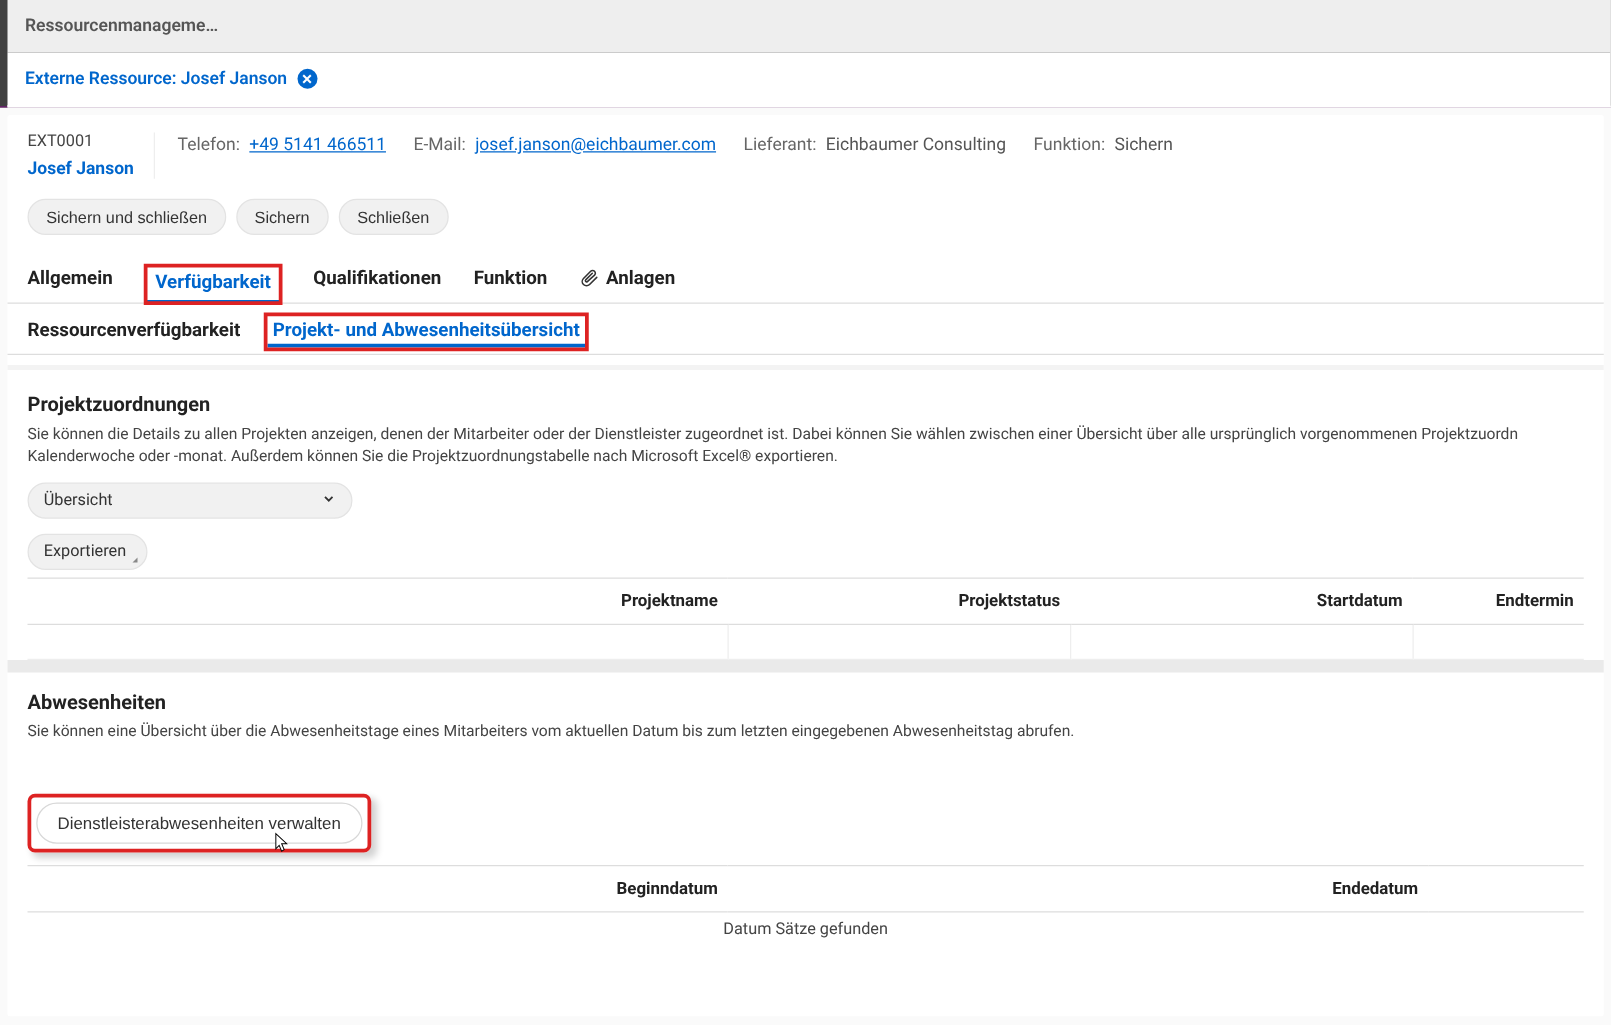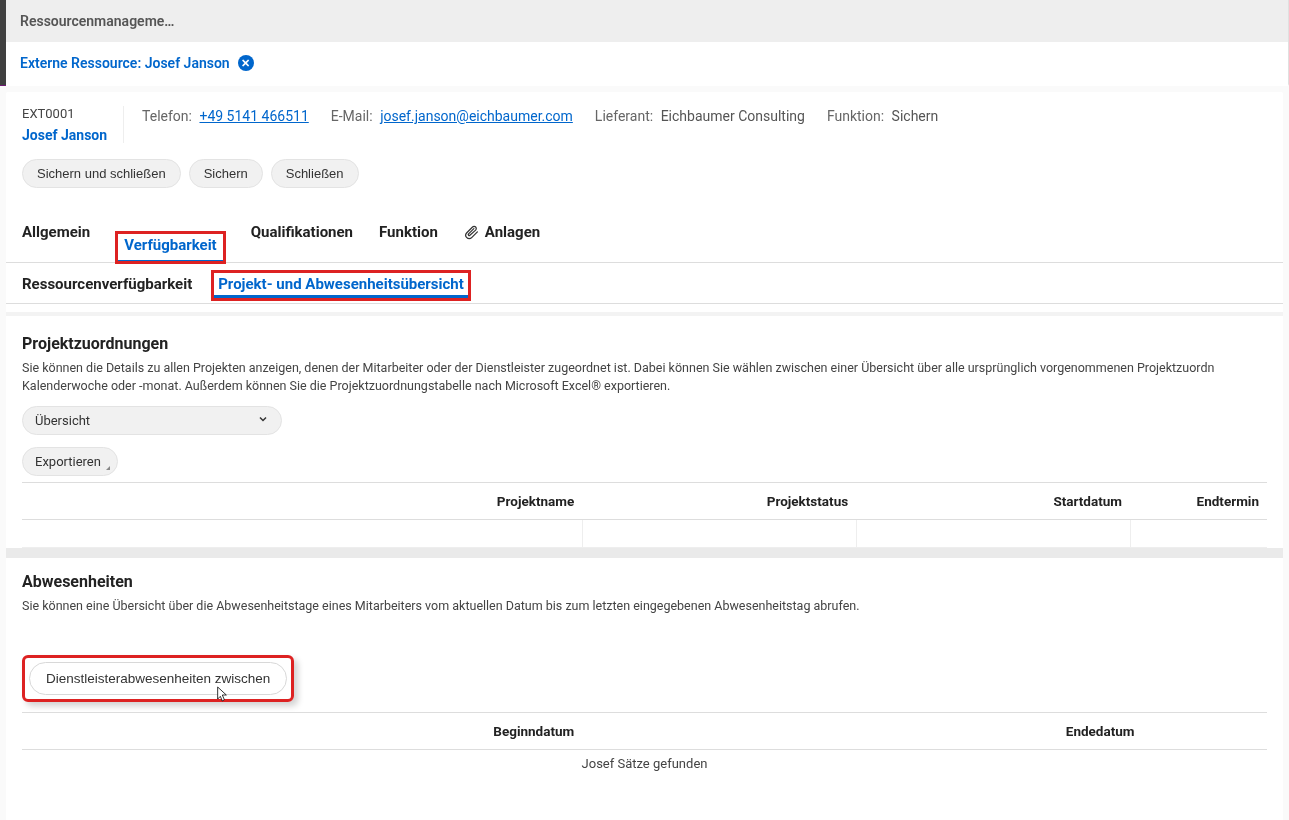--- a/index.html
+++ b/index.html
@@ -300,21 +300,21 @@
   </div>
 
   <div class="toolbar">
     <button class="btn">Sichern und schließen</button>
     <button class="btn">Sichern</button>
     <button class="btn">Schließen</button>
   </div>
 
   <div class="section-tabs">
     <div class="section-tab">Allgemein</div>
-    <div class="section-tab active highlight-red" style="padding:4px 8px 6px 8px;margin-top:20px;">Verfügbarkeit</div>
+    <div class="section-tab active highlight-red" style="padding:4px 8px 6px 8px;">Verfügbarkeit</div>
     <div class="section-tab">Qualifikationen</div>
     <div class="section-tab">Funktion</div>
     <div class="section-tab">
       <svg class="clip-svg" viewBox="0 0 24 24" fill="none" stroke="#333" stroke-width="2" stroke-linecap="round" stroke-linejoin="round">
           <path d="M21.44 11.05l-9.19 9.19a5.5 5.5 0 0 1-7.78-7.78l9.19-9.19a3.5 3.5 0 1 1 4.95 4.95L9.41 16.41a1.5 1.5 0 0 1-2.12-2.12l8.49-8.49"></path>
         </svg>
       <span>Anlagen</span>
     </div>
   </div>
 
@@ -368,21 +368,21 @@
     </div>
     <div class="spacer-gray"></div>
   </div>
 
   <div class="inner" style="padding-top:14px;">
     <div class="h-title">Abwesenheiten</div>
     <div class="desc">Sie können eine Übersicht über die Abwesenheitstage eines Mitarbeiters vom aktuellen Datum bis zum letzten eingegebenen Abwesenheitstag abrufen.</div>
 
     <div class="abw-btn-wrap">
       <span class="abw-highlight">
-        <button class="abw-btn">Dienstleisterabwesenheiten zwischen</button>
+        <button class="abw-btn">Dienstleisterabwesenheiten verwalten</button>
         <span class="cursor-icon">
           <svg width="16" height="20" viewBox="0 0 24 28" fill="#fff" stroke="#000" stroke-width="1.2">
               <path d="M7 2 L7 20 L11 16 L14 23 L17 21 L14 14 L20 14 Z"></path>
             </svg>
         </span>
       </span>
     </div>
 
     <table>
       <colgroup>
@@ -391,17 +391,17 @@
           <col style="width:10%">
         </colgroup>
       <thead>
         <tr>
           <th>Beginndatum</th>
           <th>Endedatum</th>
           <th></th>
         </tr>
       </thead>
     </table>
-    <div class="empty-msg">Josef Sätze gefunden</div>
+    <div class="empty-msg">Datum Sätze gefunden</div>
   </div>
 
   <div style="height:50px"></div>
 </div>
 
 </body></html>

